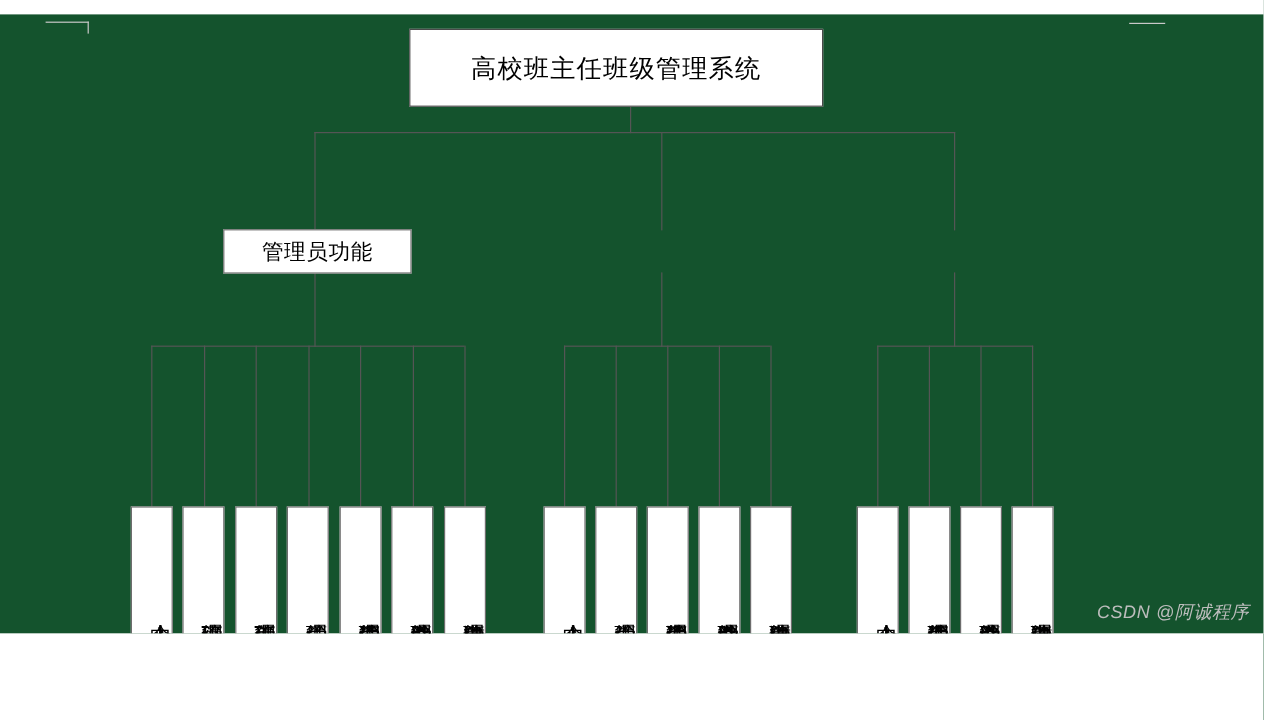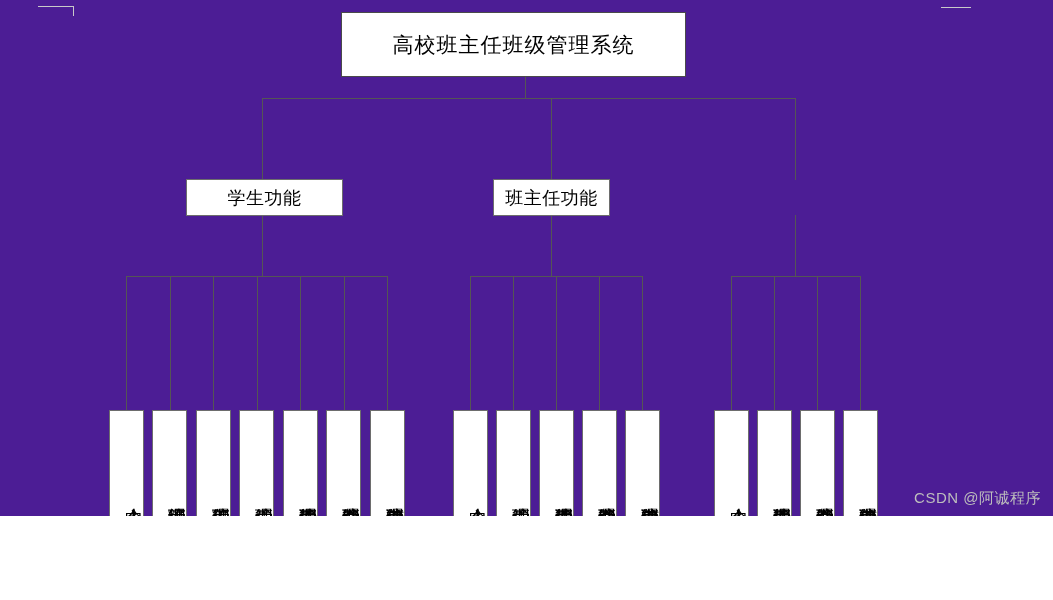--- a/index.html
+++ b/index.html
@@ -7,22 +7,23 @@
     padding: 0;
     background: #ffffff;
   }
   body {
     font-family: "Liberation Sans", "DejaVu Sans", sans-serif;
   }
   #canvas {
     position: relative;
     width: 1053px;
     height: 516px;
-    background: #4c1d95;
+    background: #14532d;
     overflow: hidden;
+    margin-top: 12px;
   }
 
   
   .box {
     position: absolute;
     box-sizing: border-box;
     border: 1px solid #6d6d6d;
     background: #ffffff;
     color: #000000;
     display: flex;
@@ -70,20 +71,21 @@
   
   #watermark {
     position: absolute;
     right: 12px;
     bottom: 8px;
     color: #bdbdbd;
     font-size: 15px;
     letter-spacing: 0.5px;
     z-index: 5;
     user-select: none;
+    font-style: italic;
   }
 </style>
 </head>
 <body>
 
 <div id="canvas">
 
   <div class="edge-mark" style="left:38px; top:6px; width:36px; height:1px;"></div>
   <div class="edge-mark" style="left:73px; top:6px; width:1px; height:10px;"></div>
   <div class="edge-mark" style="left:941px; top:7px; width:30px; height:1px;"></div>
@@ -119,24 +121,21 @@
   <div class="line v" style="left:731px; top:276px; height:135px;"></div>
   <div class="line v" style="left:774px; top:276px; height:135px;"></div>
   <div class="line v" style="left:817px; top:276px; height:135px;"></div>
   <div class="line v" style="left:860px; top:276px; height:135px;"></div>
 
   <div class="box root" style="left:341px; top:12px; width:345px; height:65px;">
     <span>高校班主任班级管理系统</span>
   </div>
 
   <div class="box group" style="left:186px; top:179px; width:157px; height:37px;">
-    <span>学生功能</span>
-  </div>
-  <div class="box group" style="left:493px; top:179px; width:117px; height:37px;">
-    <span>班主任功能</span>
+    <span>管理员功能</span>
   </div>
 
   <div class="box leaf" style="left:109px; top:410px; width:35px; height:168px;">
     <span>个人中心</span>
   </div>
   <div class="box leaf" style="left:152px; top:410px; width:35px; height:168px;">
     <span>班级管理</span>
   </div>
   <div class="box leaf" style="left:196px; top:410px; width:35px; height:168px;">
     <span>班主任管理</span>

